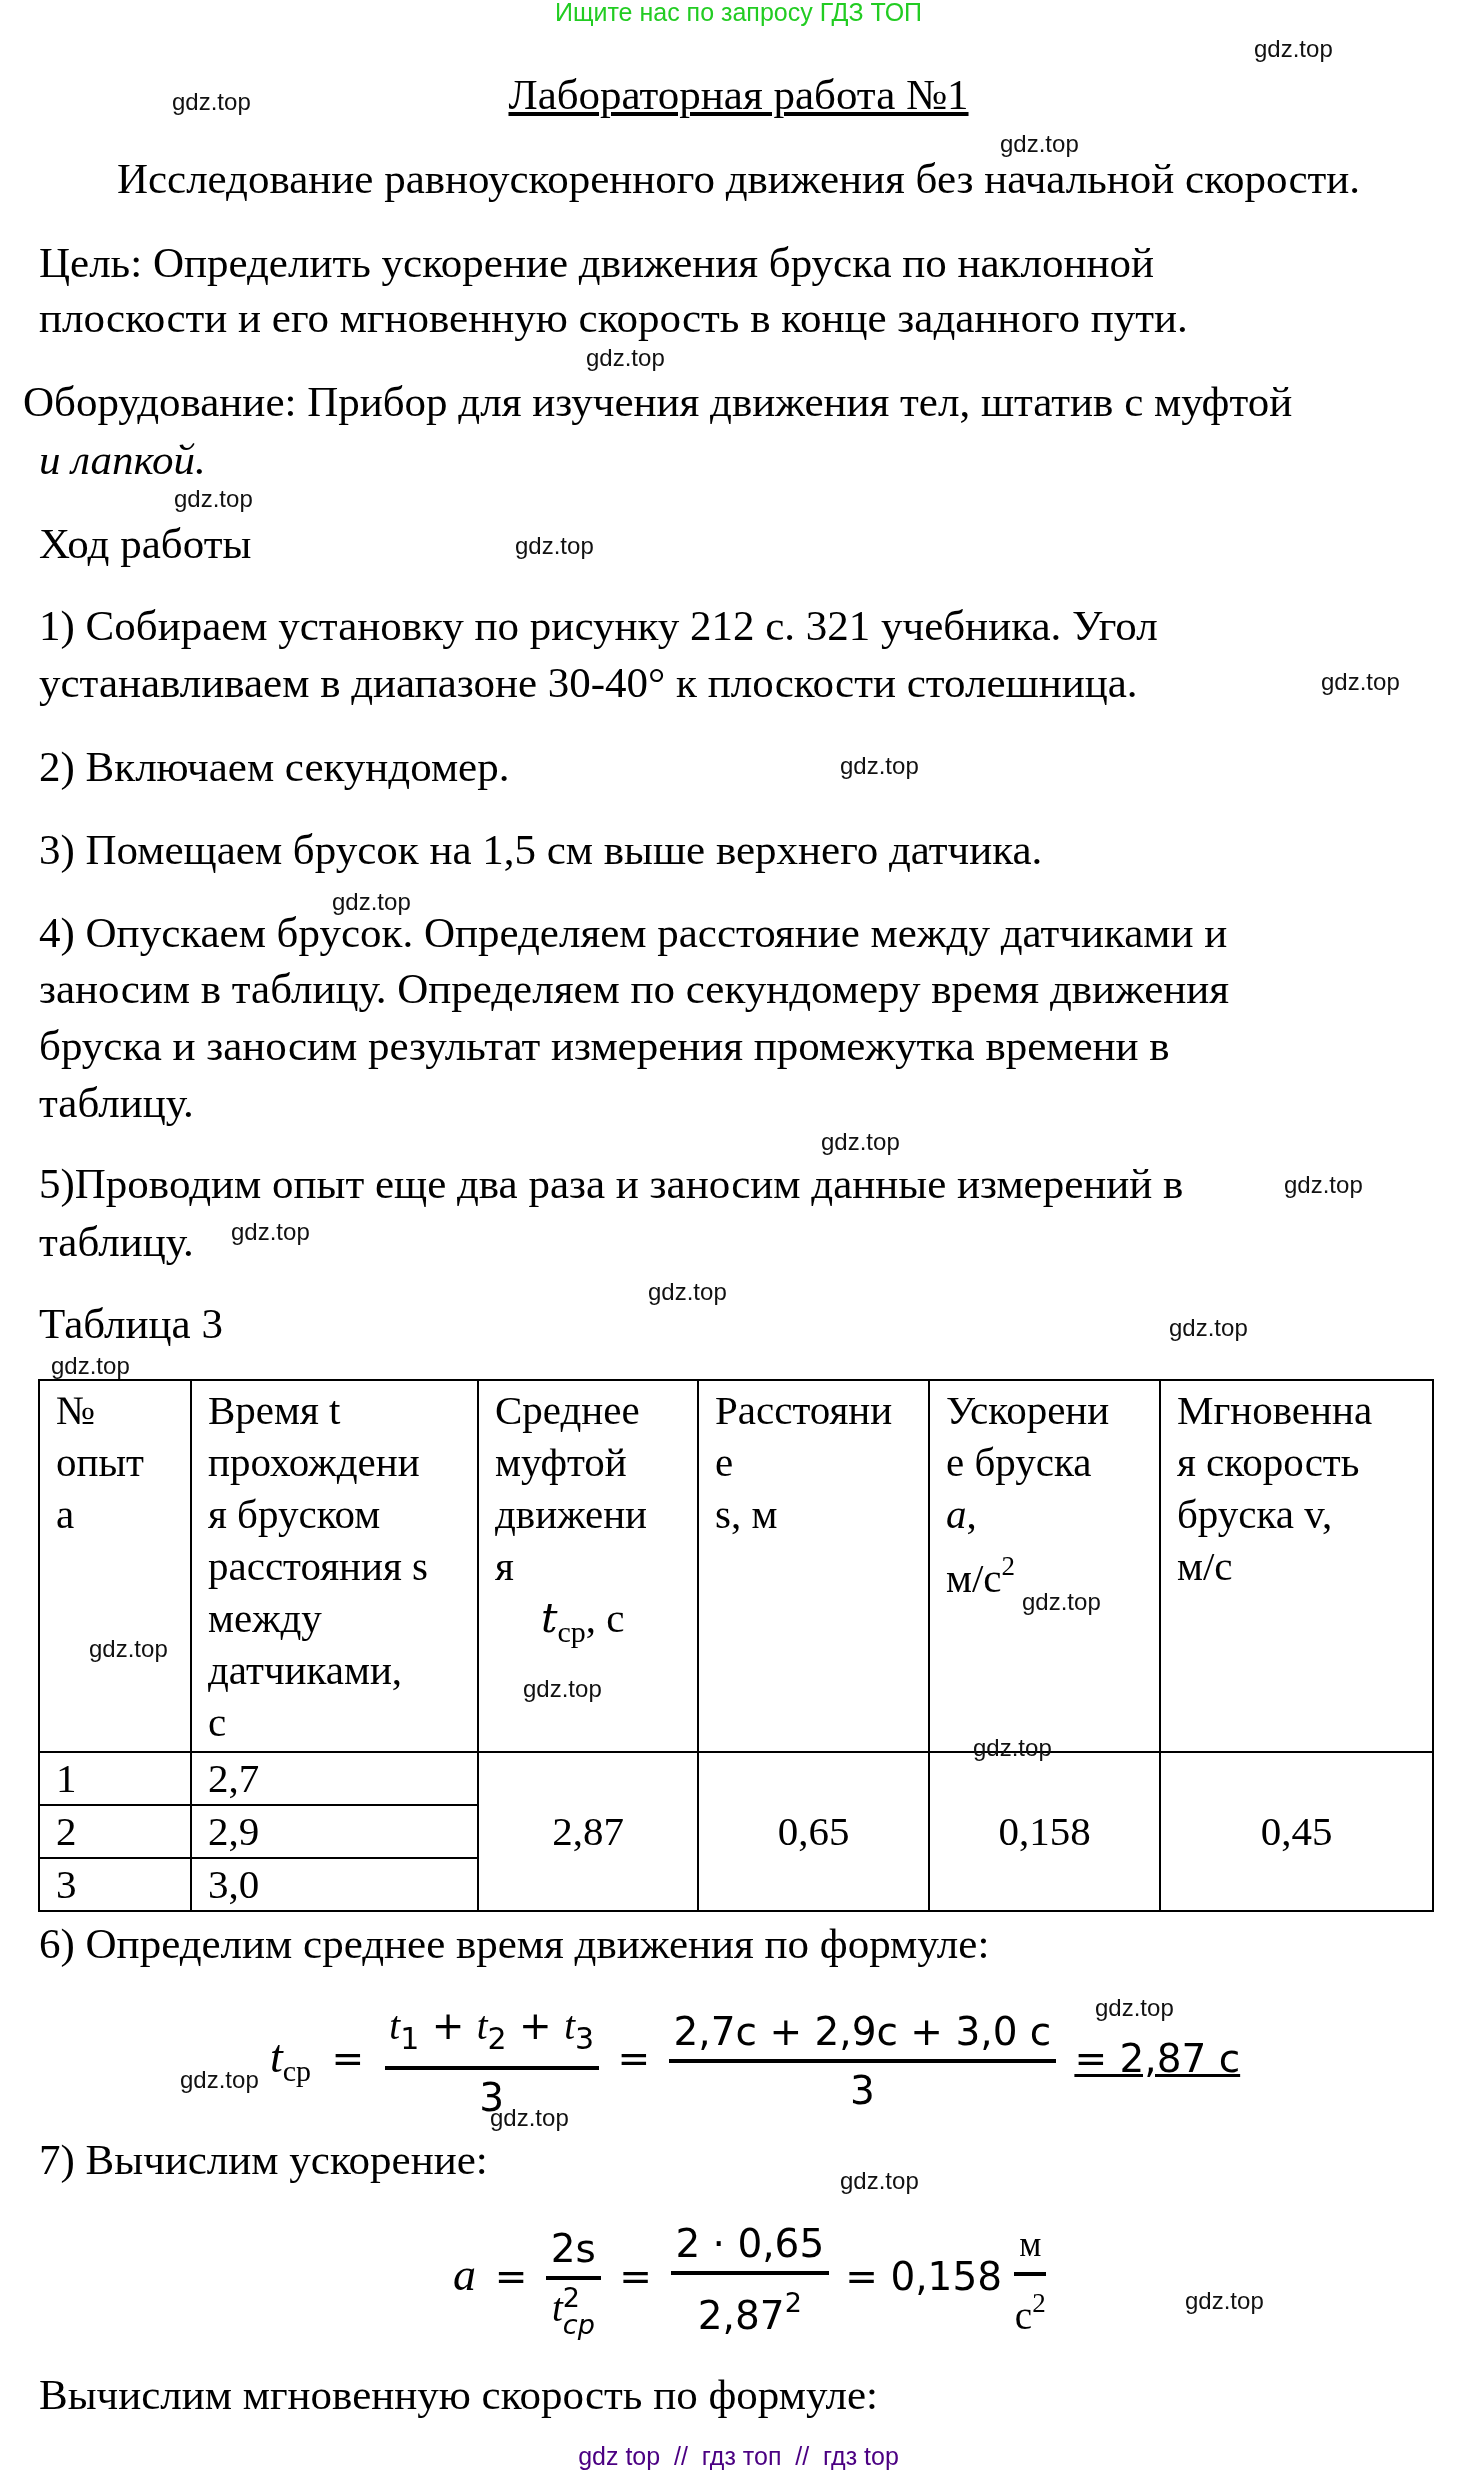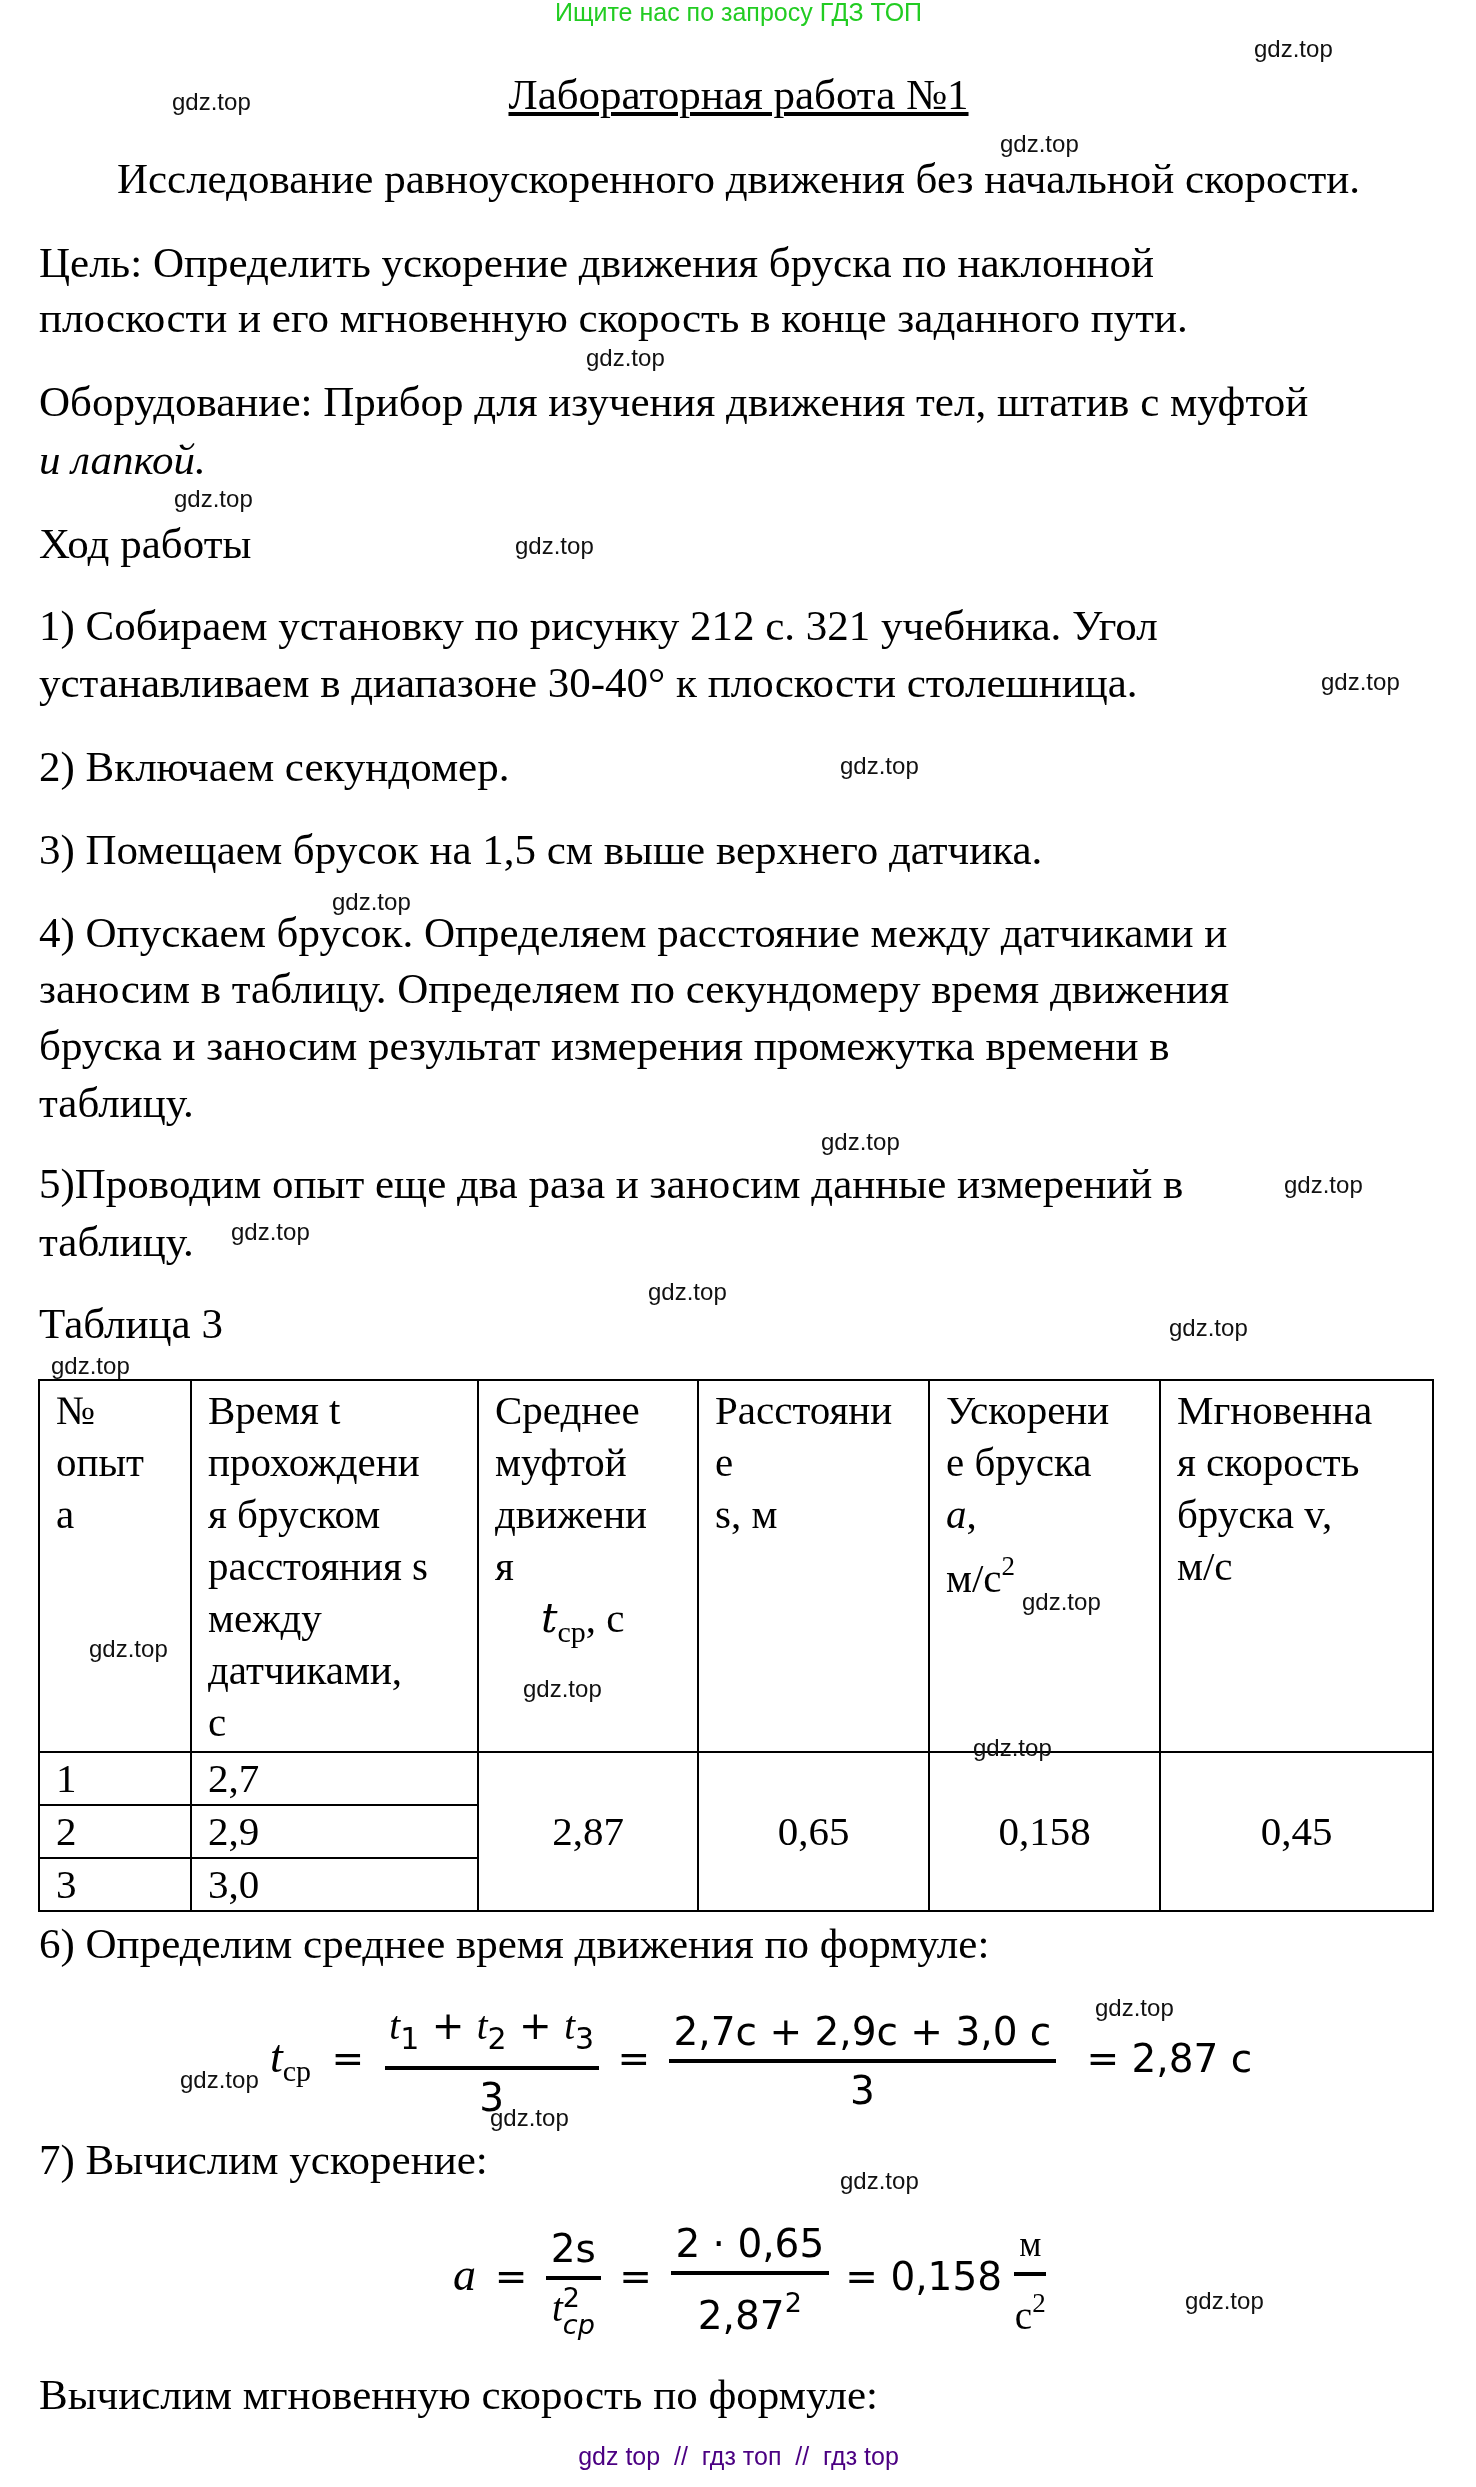--- a/index.html
+++ b/index.html
@@ -45,21 +45,21 @@
 <div class="abs wm" style="left:648px; top:1278px;">gdz.top</div>
 <div class="abs wm" style="left:1169px; top:1314px;">gdz.top</div>
 <div class="abs wm" style="left:51px; top:1352px;">gdz.top</div>
 
 <div class="abs center txt" style="top:66px;text-decoration:underline;">Лабораторная работа №1</div>
 <div class="abs center txt" style="top:150px;">Исследование равноускоренного движения без начальной скорости.</div>
 
 <div class="abs txt" style="left:39px; top:234px;">Цель: Определить ускорение движения бруска по наклонной</div>
 <div class="abs txt" style="left:39px; top:289px;">плоскости и его мгновенную скорость в конце заданного пути.</div>
 
-<div class="abs txt" style="left:39px; top:373px;">Оборудование: Прибор для изучения движения тел, штатив с муфтой</div>
+<div class="abs txt" style="left:23px; top:373px;">Оборудование: Прибор для изучения движения тел, штатив с муфтой</div>
 <div class="abs txt" style="left:39px; top:431px;font-style:italic;">и лапкой.</div>
 
 <div class="abs txt" style="left:39px; top:515px;">Ход работы</div>
 
 <div class="abs txt" style="left:39px; top:597px;">1) Собираем установку по рисунку 212 с. 321 учебника. Угол</div>
 <div class="abs txt" style="left:39px; top:654px;">устанавливаем в диапазоне 30-40° к плоскости столешница.</div>
 <div class="abs txt" style="left:39px; top:738px;">2) Включаем секундомер.</div>
 <div class="abs txt" style="left:39px; top:821px;">3) Помещаем брусок на 1,5 см выше верхнего датчика.</div>
 <div class="abs txt" style="left:39px; top:904px;">4) Опускаем брусок. Определяем расстояние между датчиками и</div>
 <div class="abs txt" style="left:39px; top:960px;">заносим в таблицу. Определяем по секундомеру время движения</div>
@@ -145,21 +145,21 @@
   <span style="margin:0 8px;">=</span>
   <span class="frac">
     <span class="num"><span class="it serif">t</span><span class="sub">1</span><span> + </span><span class="it serif">t</span><span class="sub">2</span><span> + </span><span class="it serif">t</span><span class="sub">3</span></span>
     <span class="den">3</span>
   </span>
   <span style="margin:0 6.3px;">=</span>
   <span class="frac">
     <span class="num">2,7с + 2,9с + 3,0 с</span>
     <span class="den">3</span>
   </span>
-  <span style="margin-left:18px;">= 2,87 с</span>
+  <span style="margin-left:6px;text-decoration:underline;">= 2,87 с</span>
 </div>
 
 <div class="abs txt" style="left:39px; top:2131px;">7) Вычислим ускорение:</div>
 <div class="abs wm" style="left:840px; top:2167px;">gdz.top</div>
 
 <div class="abs wm" style="left:1185px; top:2287px;">gdz.top</div>
 <div class="abs math" style="left:453px; top:2216px;">
   <span class="it serif" style="font-size:46px;">a</span>
   <span style="margin:0 6.3px;">=</span>
   <span class="frac">

